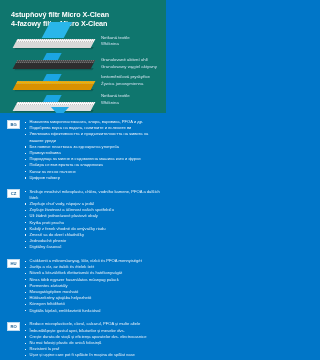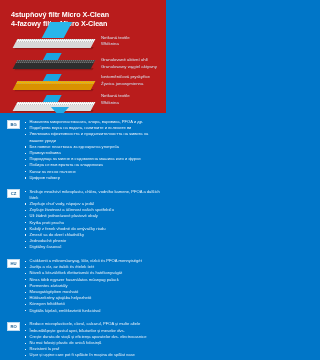--- a/index.html
+++ b/index.html
@@ -12,21 +12,21 @@
     height: 360px;
     overflow: hidden;
     background: #0076c8;
     font-family: "Liberation Sans", sans-serif;
     -webkit-font-smoothing: antialiased;
   }
 
   
   .hero {
     position: relative;
-    background: #b91c1c;
+    background: #0f766e;
     padding: 7px 0 4px 0;
     height: 113px;
     box-sizing: border-box;
     overflow: hidden;
   }
   .hero-title {
     padding: 3px 0 0 11px;
   }
   .hero-title-line {
     color: #ffffff;

